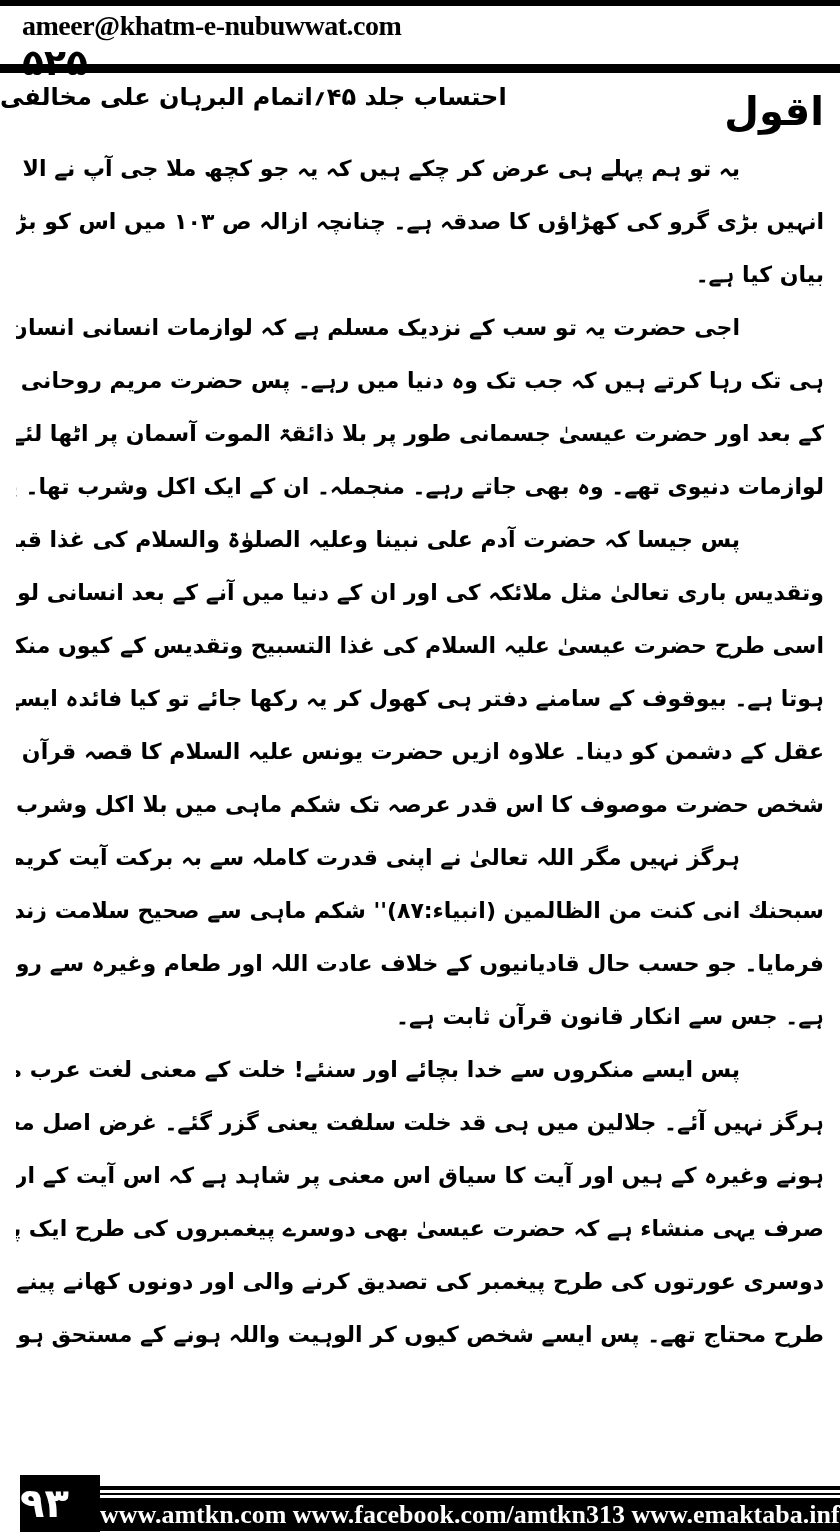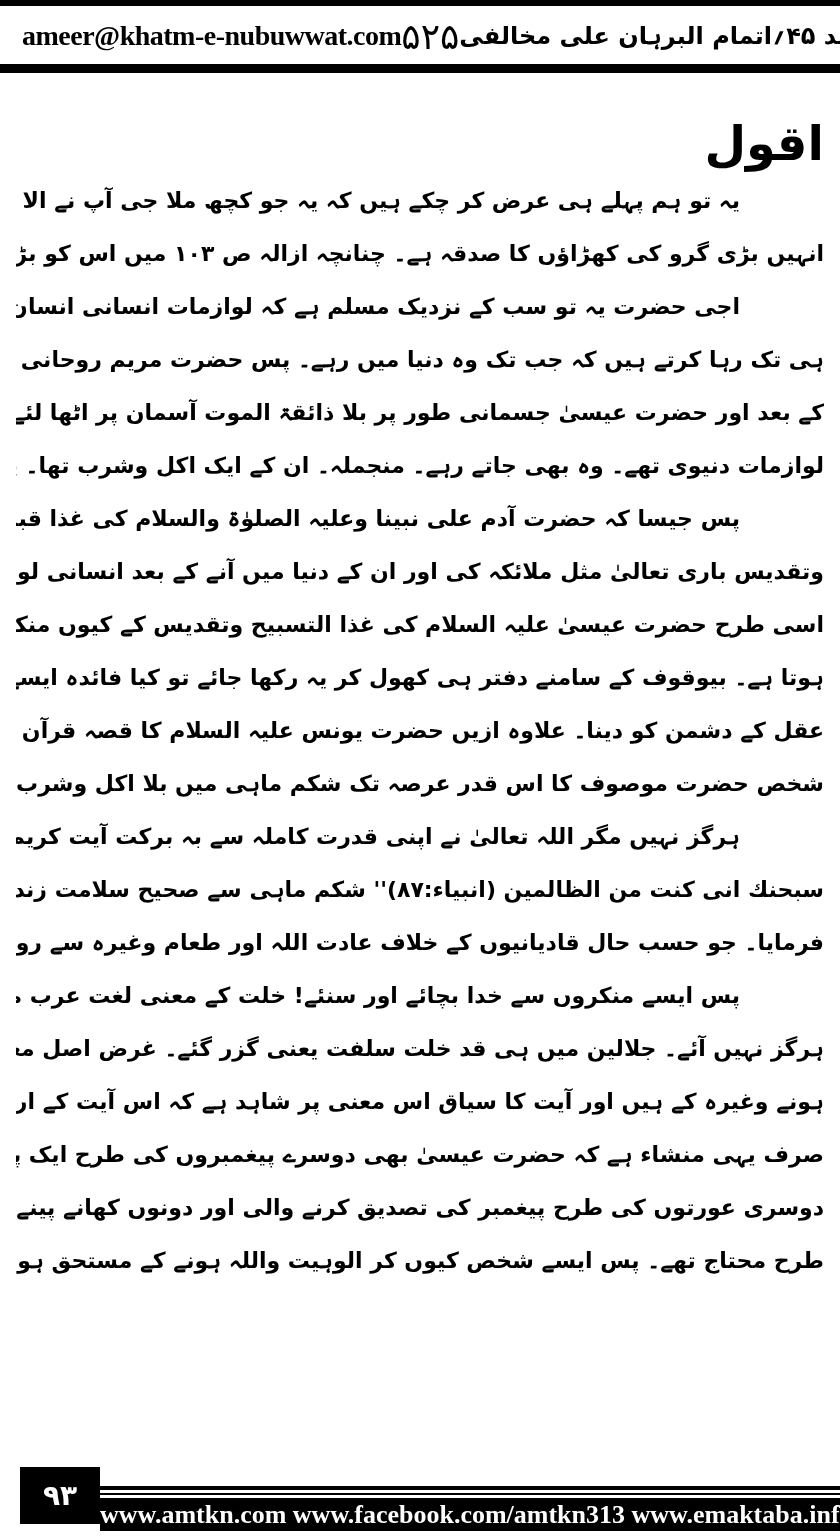--- a/index.html
+++ b/index.html
@@ -8,70 +8,69 @@
     width:840px;height:1540px;
     margin:0 auto;
     background:#ffffff;
     overflow:hidden;
     font-family:"DejaVu Sans",sans-serif;
     color:#000;
   }
   .topbar{position:absolute;top:0;left:0;width:840px;height:6px;background:#000;}
   .header{
     position:absolute;top:10px;left:0;width:840px;height:52px;
-    display:flex;flex-direction:row;align-items:center;
+    display:flex;flex-direction:column;align-items:flex-start;
     direction:ltr;
     padding:0;box-sizing:border-box;
   }
   .header-email{
     font-family:"Liberation Serif","DejaVu Serif",serif;
     font-weight:bold;font-size:28px;letter-spacing:-0.5px;
     margin-left:22px;white-space:nowrap;
   }
   .header-pageno{
-    font-weight:normal;font-size:36px;
-    white-space:nowrap;direction:rtl;
+    font-weight:bold;font-size:36px;
+    margin-left:22px;white-space:nowrap;direction:rtl;
   }
   .header-title{
     flex:1;text-align:right;direction:rtl;
     font-weight:bold;font-size:24px;
     margin-right:14px;white-space:nowrap;
   }
   .header-rule{position:absolute;top:64px;left:0;width:840px;height:9px;background:#000;}
   .content{
     position:absolute;top:80px;right:0;width:840px;
     padding:0 16px;box-sizing:border-box;
     direction:rtl;
   }
   .section-heading{
-    text-align:right;font-weight:bold;font-size:48px;
+    text-align:right;font-weight:bold;font-size:40px;
     height:62px;line-height:62px;
     padding-left:4px;
-    margin-top:32px;
   }
   .para{margin:0;}
   .line{
     direction:rtl;
     font-weight:bold;
     font-size:22px;
     height:53px;line-height:53px;
     text-align:justify;
     text-align-last:justify;
     text-justify:inter-word;
     overflow:hidden;
     white-space:nowrap;
   }
   .line.p-first{padding-right:84px;}
   .line.p-last{text-align-last:right;white-space:nowrap;}
   .footer{position:absolute;bottom:0;left:0;width:840px;height:60px;}
   .footer-pagebox{
-    position:absolute;left:20px;bottom:16px;
+    position:absolute;left:20px;bottom:8px;
     width:80px;height:57px;background:#000;
-    color:#fff;text-align:center;
-    font-weight:bold;font-size:28px;line-height:57px;
+    color:#fff;text-align:left;
+    font-weight:bold;font-size:40px;line-height:57px;
     direction:rtl;
   }
   .footer-right{
     position:absolute;left:100px;bottom:0;right:0;height:60px;
   }
   .f-rule1{position:absolute;top:6px;left:0;right:0;height:4px;background:#000;}
   .f-rule2{position:absolute;top:13px;left:0;right:0;height:2px;background:#000;}
   .f-bar{
     position:absolute;top:18px;left:0;right:0;height:33px;background:#000;
     color:#fff;text-align:center;
@@ -94,20 +93,21 @@
   </div>
 
   <div class="header-rule"></div>
 
   <div class="content">
     <div class="section-heading">اقول</div>
 
     <div class="para">
       <div class="line p-first">یہ تو ہم پہلے ہی عرض کر چکے ہیں کہ یہ جو کچھ ملا جی آپ نے الا پایا ہے۔ در پردہ</div>
       <div class="line">انہیں بڑی گرو کی کھڑاؤں کا صدقہ ہے۔ چنانچہ ازالہ ص ۱۰۳ میں اس کو بڑی دھوم دھام سے</div>
+      <div class="line p-last">بیان کیا ہے۔</div>
     </div>
 
     <div class="para">
       <div class="line p-first">اجی حضرت یہ تو سب کے نزدیک مسلم ہے کہ لوازمات انسانی انسان کے واسطے جب</div>
       <div class="line">ہی تک رہا کرتے ہیں کہ جب تک وہ دنیا میں رہے۔ پس حضرت مریم روحانی طور پر ذائقۃ الموت</div>
       <div class="line">کے بعد اور حضرت عیسیٰ جسمانی طور پر بلا ذائقۃ الموت آسمان پر اٹھا لئے گئے۔ تو ان کے واسطے جو</div>
       <div class="line">لوازمات دنیوی تھے۔ وہ بھی جاتے رہے۔ منجملہ۔ ان کے ایک اکل وشرب تھا۔ پس اس کی بھی نفی</div>
     </div>
 
     <div class="para">
@@ -116,20 +116,21 @@
       <div class="line">اسی طرح حضرت عیسیٰ علیہ السلام کی غذا التسبیح وتقدیس کے کیوں منکر ہو۔ عاقل کو اشارہ ہی کافی</div>
       <div class="line">ہوتا ہے۔ بیوقوف کے سامنے دفتر ہی کھول کر یہ رکھا جائے تو کیا فائدہ ایسے دھوکے کسی آپ جیسے</div>
       <div class="line">عقل کے دشمن کو دینا۔ علاوہ ازیں حضرت یونس علیہ السلام کا قصہ قرآن مجید میں موجود ہے۔ کوئی</div>
       <div class="line">شخص حضرت موصوف کا اس قدر عرصہ تک شکم ماہی میں بلا اکل وشرب زندہ رہنا خیال کر سکتا ہے۔</div>
     </div>
 
     <div class="para">
       <div class="line p-first">ہرگز نہیں مگر اللہ تعالیٰ نے اپنی قدرت کاملہ سے بہ برکت آیت کریم۔ ''لا الٰہ الا انت</div>
       <div class="line">سبحنك انی كنت من الظالمین (انبیاء:۸۷)'' شکم ماہی سے صحیح سلامت زندہ برآمد</div>
       <div class="line">فرمایا۔ جو حسب حال قادیانیوں کے خلاف عادت اللہ اور طعام وغیرہ سے روکا جانا ضروری امر</div>
+      <div class="line p-last">ہے۔ جس سے انکار قانون قرآن ثابت ہے۔</div>
     </div>
 
     <div class="para">
       <div class="line p-first">پس ایسے منکروں سے خدا بچائے اور سنئے! خلت کے معنی لغت عرب میں موت کے</div>
       <div class="line">ہرگز نہیں آئے۔ جلالین میں ہی قد خلت سلفت یعنی گزر گئے۔ غرض اصل معنی اس کے گزرنے اور</div>
       <div class="line">ہونے وغیرہ کے ہیں اور آیت کا سیاق اس معنی پر شاہد ہے کہ اس آیت کے ارشاد سے اللہ پاک کا</div>
       <div class="line">صرف یہی منشاء ہے کہ حضرت عیسیٰ بھی دوسرے پیغمبروں کی طرح ایک پیغمبر ہے اور ماں ان کی</div>
       <div class="line">دوسری عورتوں کی طرح پیغمبر کی تصدیق کرنے والی اور دونوں کھانے پینے کے لئے اور انسانوں کی</div>
       <div class="line">طرح محتاج تھے۔ پس ایسے شخص کیوں کر الوہیت واللہ ہونے کے مستحق ہوسکتے ہیں۔ ہاں ان کی</div>
     </div>

